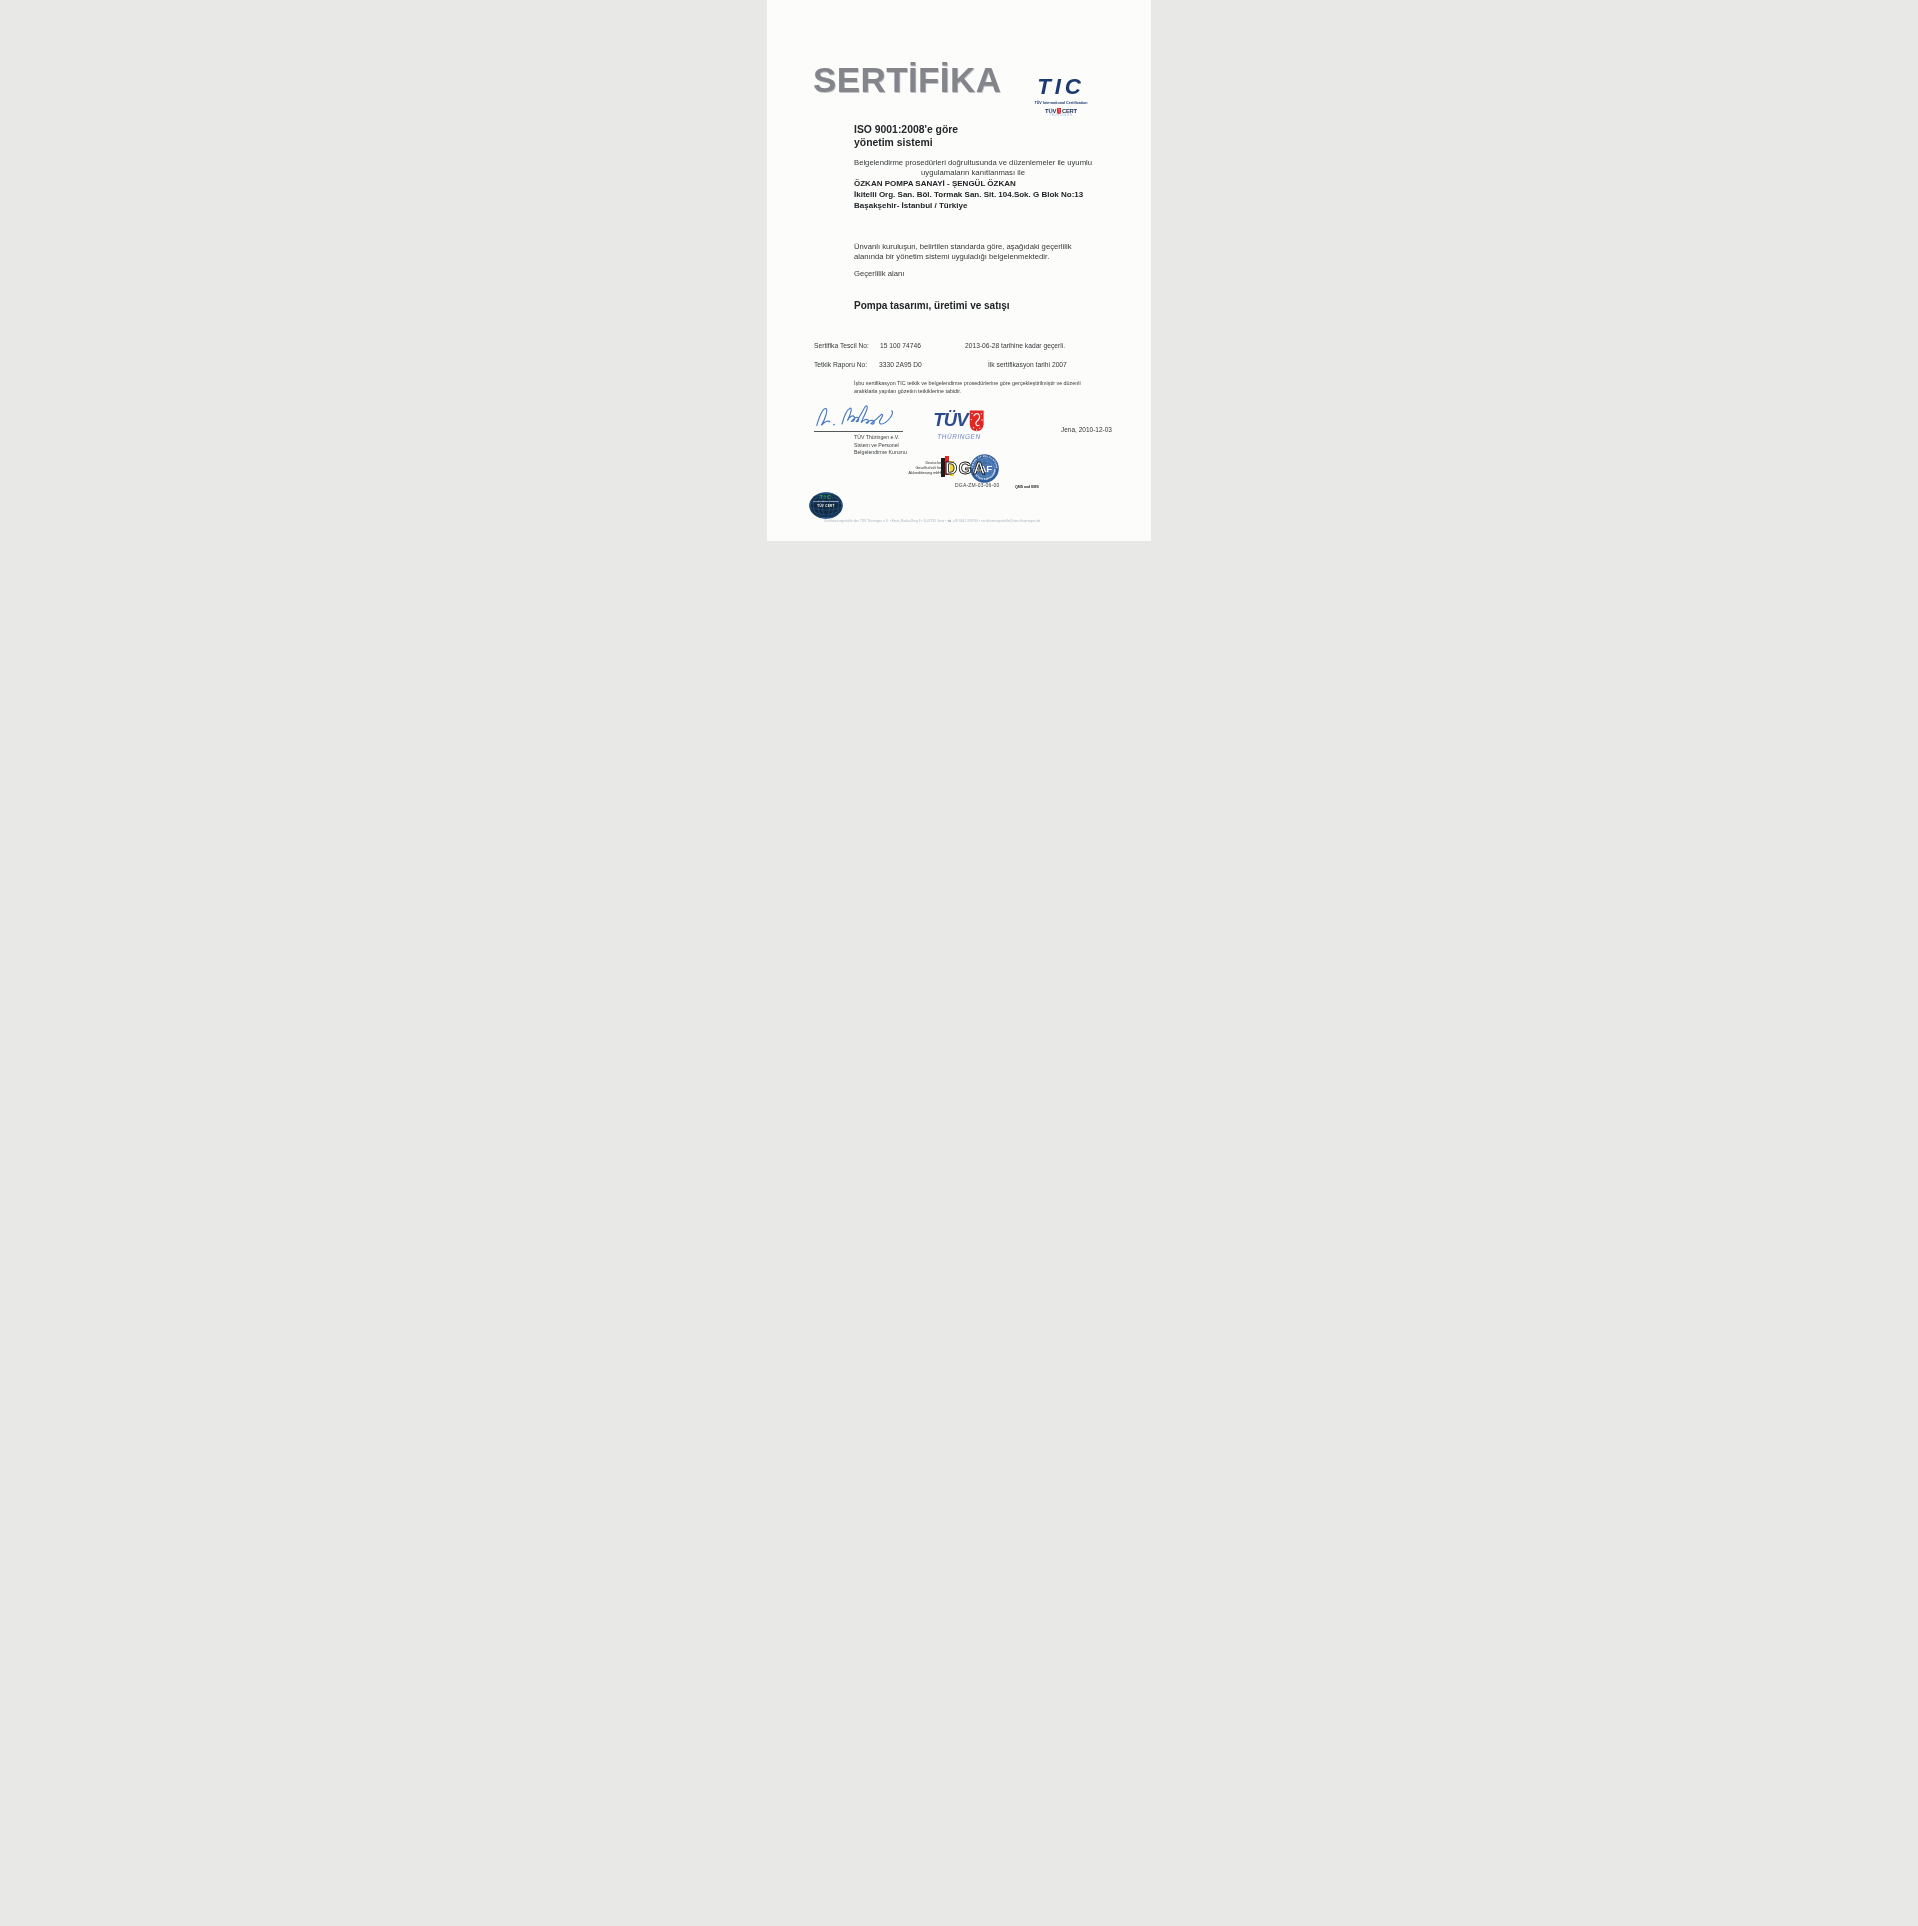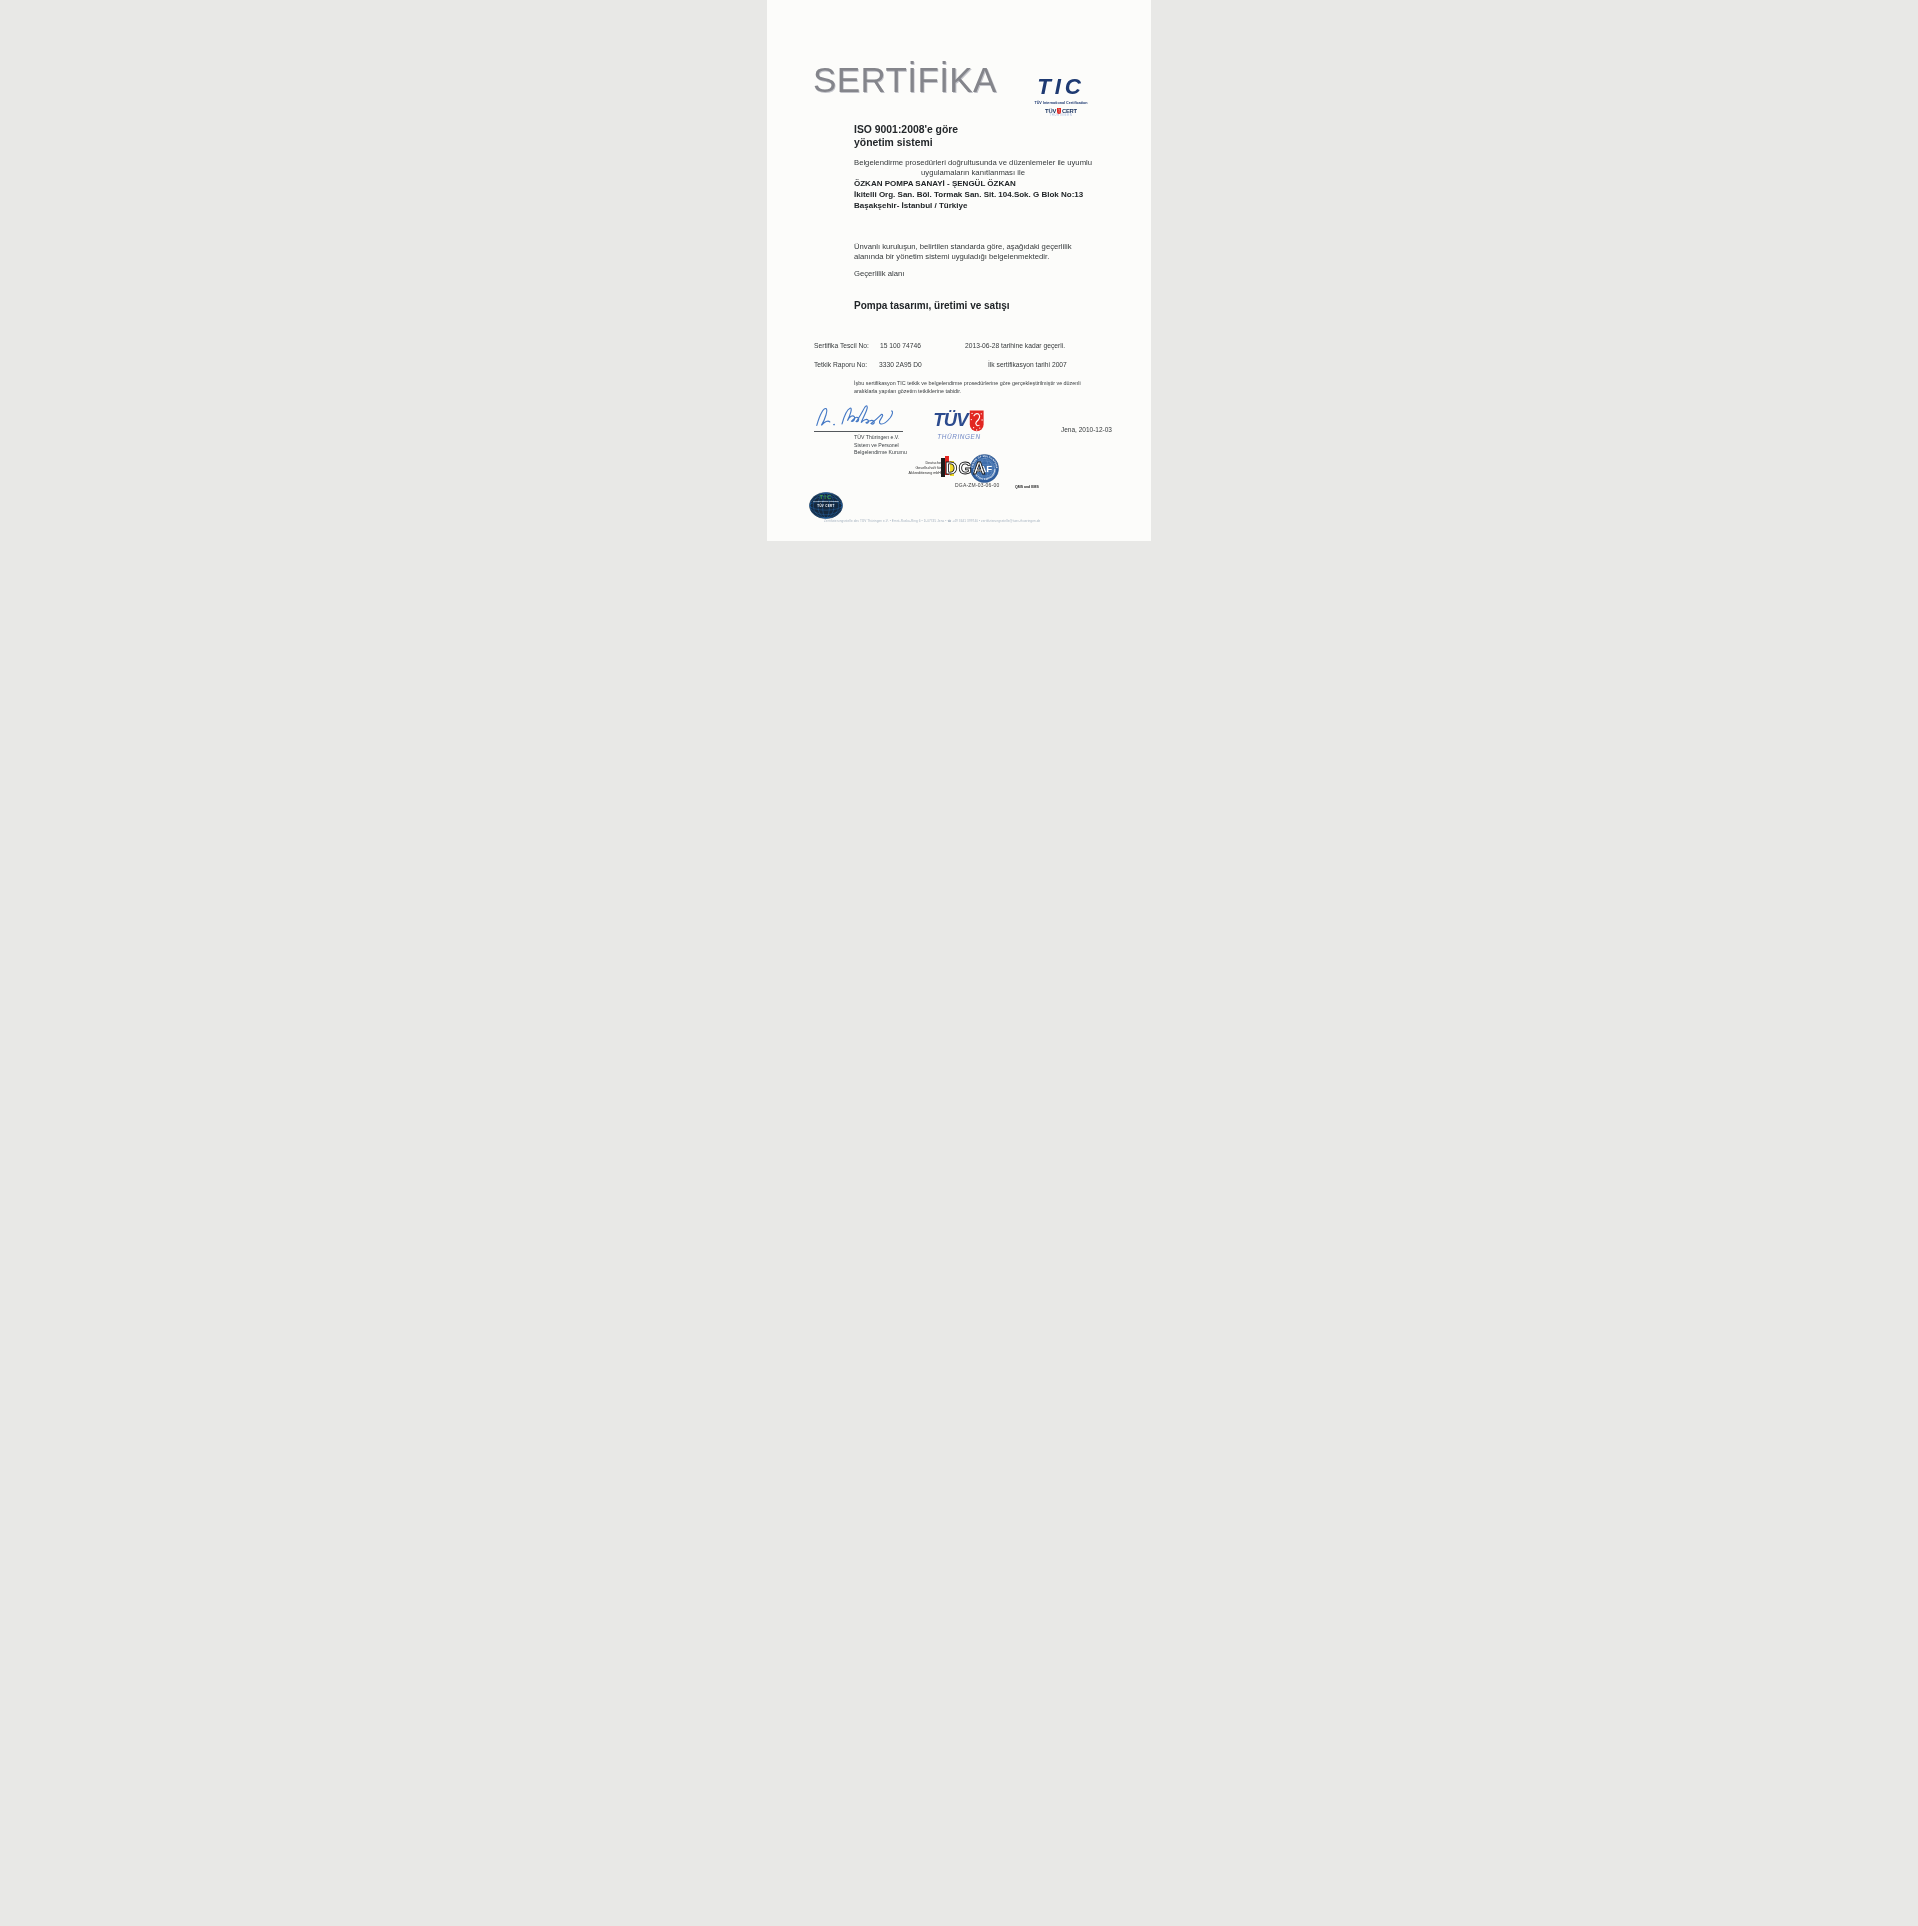--- a/index.html
+++ b/index.html
@@ -3,21 +3,21 @@
 <meta charset="utf-8">
 <style>
   html,body{margin:0;padding:0;background:#e8e8e6;}
   #page{
     position:relative;width:384px;height:541px;margin:0 auto;
     background:#fcfcfa;overflow:hidden;
     font-family:"Liberation Sans",sans-serif;color:#34383a;
   }
   .abs{position:absolute;}
   .title{
-    left:46px;top:62px;font-size:35px;font-weight:400;letter-spacing:0.4px;
+    left:46px;top:62px;font-size:35px;font-weight:700;letter-spacing:0.4px;
     color:#84858b;line-height:1;text-shadow:0.8px 0.8px 0 #c2c3c9;
     white-space:nowrap;
   }
   .tic-block{left:260px;top:76px;width:68px;text-align:center;}
   .tic-word{
     font-size:22.3px;line-height:1;font-weight:700;font-style:italic;
     color:#1e3a72;letter-spacing:3.9px;
   }
   .tic-sub{margin-top:3.1px;font-size:3.7px;font-weight:700;color:#1e3a72;white-space:nowrap;}
   .badge-row{margin-top:2.7px;display:flex;align-items:center;justify-content:center;gap:0.8px;}

